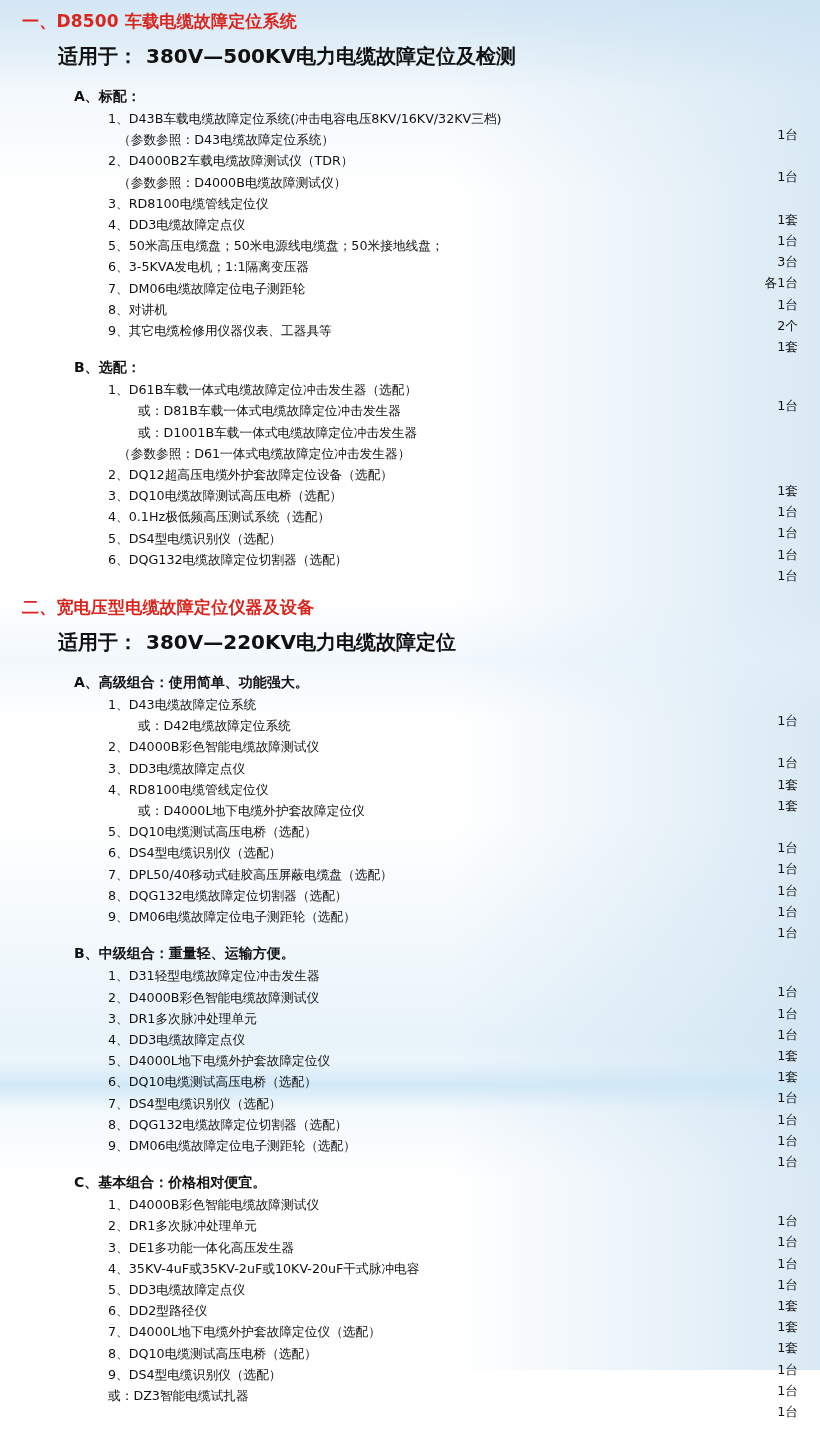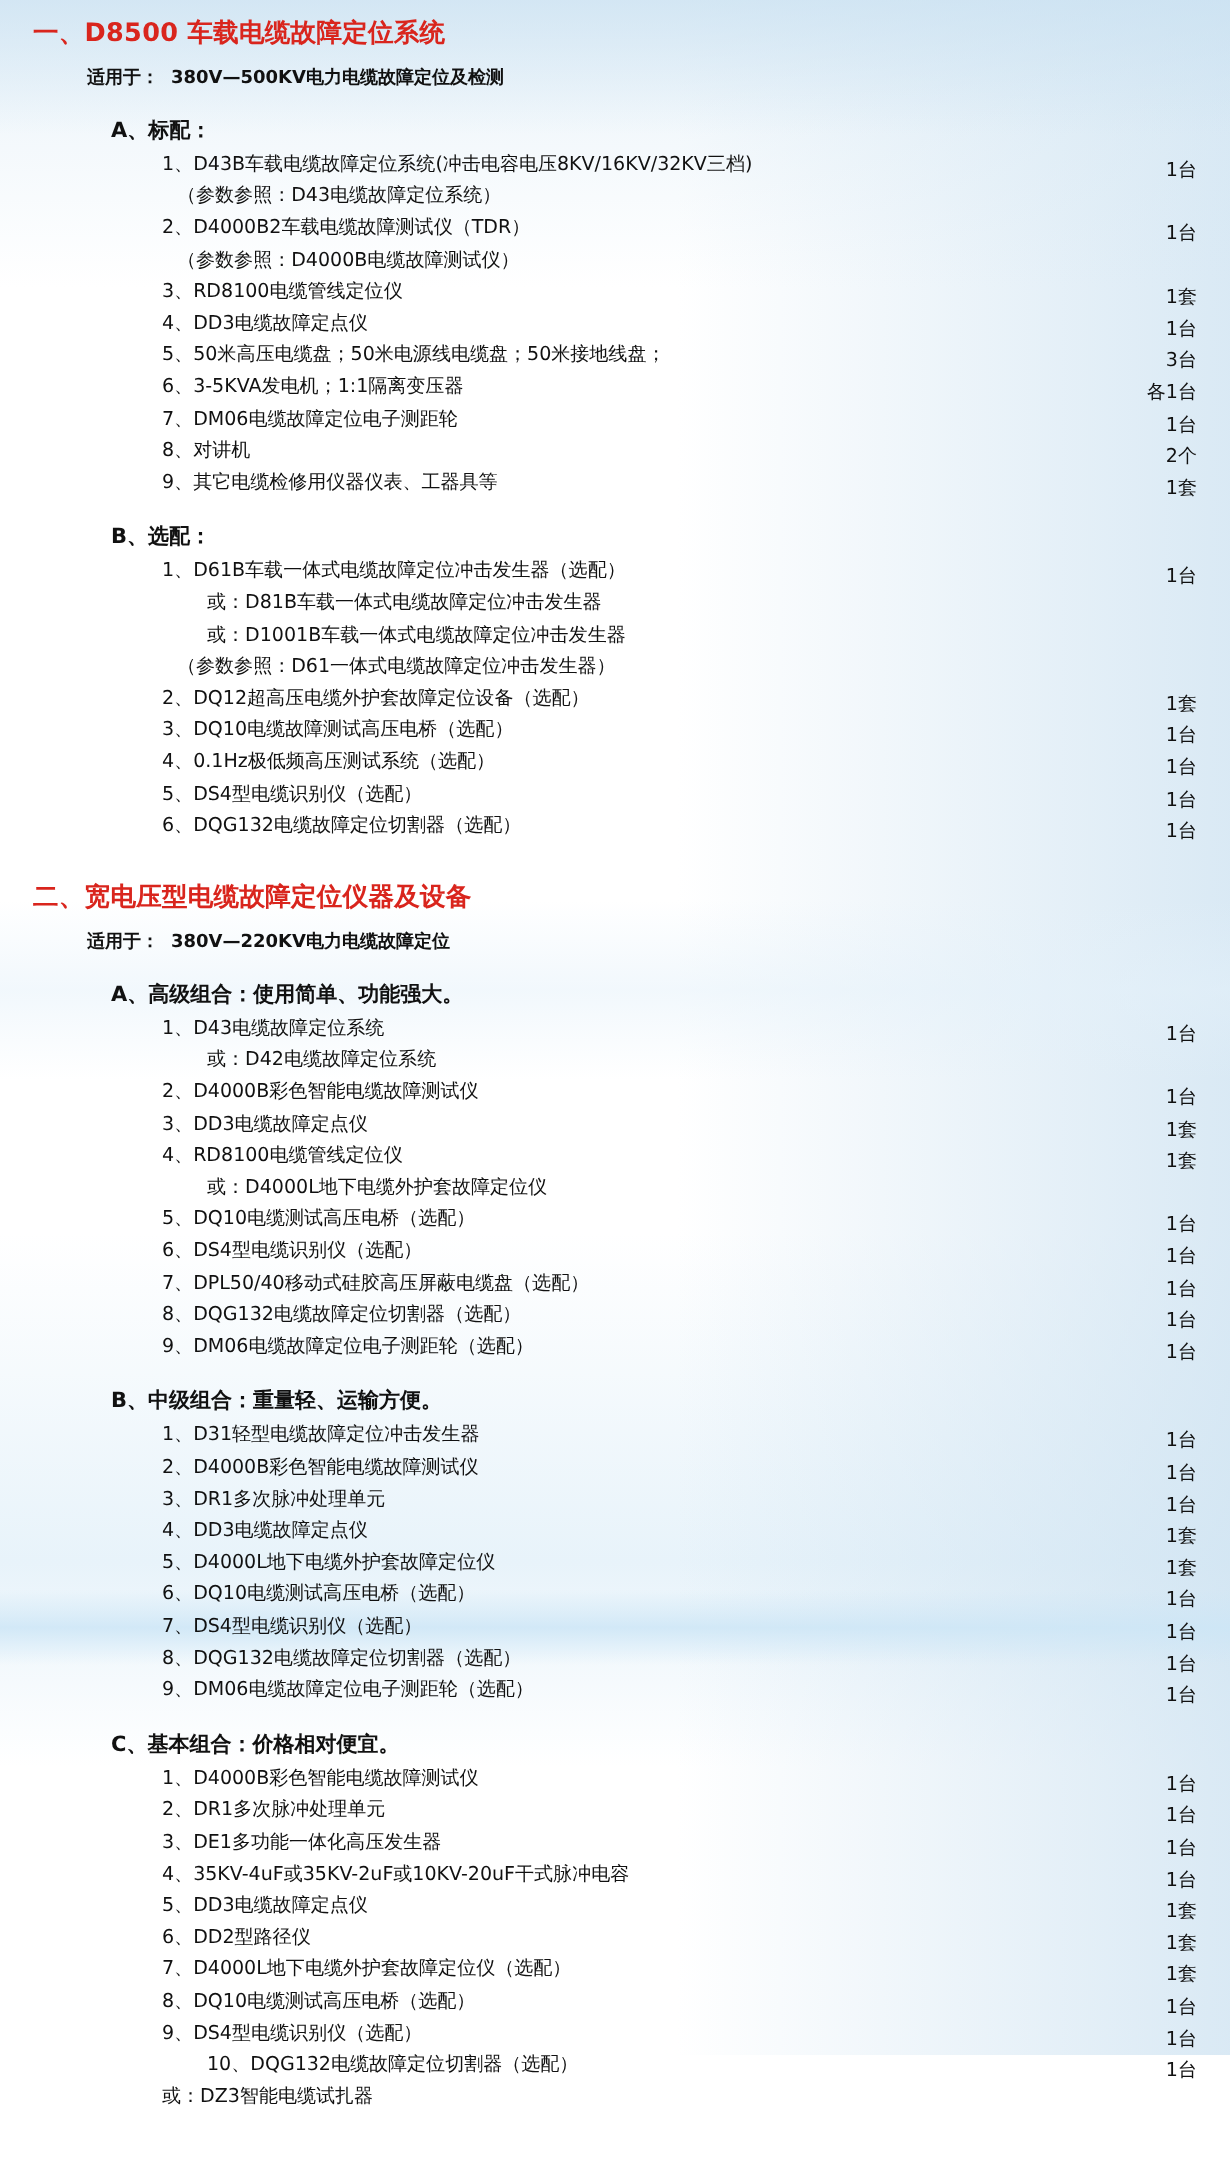--- a/index.html
+++ b/index.html
@@ -54,21 +54,21 @@
   h2.section-title {
     font-size: 17px;
     font-weight: bold;
     color: #d9251d;
     margin: 0 0 10px 0;
     padding: 0;
     letter-spacing: 0.2px;
   }
 
   .apply-line {
-    font-size: 12px;
+    font-size: 20px;
     font-weight: bold;
     color: #111;
     margin: 0 0 7px 0;
     padding-left: 36px;
   }
   .apply-line .label { margin-right: 8px; }
 
   .group-head {
     font-size: 14px;
     font-weight: bold;
@@ -86,21 +86,21 @@
     font-size: 12.7px;
     line-height: 21.2px;
     color: #111;
     position: relative;
     white-space: nowrap;
   }
   li.item .txt { display: inline-block; }
   li.item .qty {
     position: absolute;
     right: 0;
-    top: 4px;
+    top: 16px;
     font-size: 12.7px;
   }
   li.item.sub {
     padding-left: 30px;
   }
   li.item.note {
     padding-left: 10px;
   }
   .section {
     margin-bottom: 2px;
@@ -199,20 +199,20 @@
         <ul class="items">
           <li class="item"><span class="txt">1、D4000B彩色智能电缆故障测试仪</span><span class="qty">1台</span></li>
           <li class="item"><span class="txt">2、DR1多次脉冲处理单元</span><span class="qty">1台</span></li>
           <li class="item"><span class="txt">3、DE1多功能一体化高压发生器</span><span class="qty">1台</span></li>
           <li class="item"><span class="txt">4、35KV-4uF或35KV-2uF或10KV-20uF干式脉冲电容</span><span class="qty">1台</span></li>
           <li class="item"><span class="txt">5、DD3电缆故障定点仪</span><span class="qty">1套</span></li>
           <li class="item"><span class="txt">6、DD2型路径仪</span><span class="qty">1套</span></li>
           <li class="item"><span class="txt">7、D4000L地下电缆外护套故障定位仪（选配）</span><span class="qty">1套</span></li>
           <li class="item"><span class="txt">8、DQ10电缆测试高压电桥（选配）</span><span class="qty">1台</span></li>
           <li class="item"><span class="txt">9、DS4型电缆识别仪（选配）</span><span class="qty">1台</span></li>
-          <li class="item sub"><span class="txt">10、DQG132电缆故障定位切割器（选配）</span><span class="qty">1台</span></li>
+          <li class="item sub"><span class="qty">1台</span></li>
           <li class="item"><span class="txt">或：DZ3智能电缆试扎器</span><span class="qty"></span></li>
         </ul>
       </div>
     </div>
 
   </div>
 </div>
 
 </body></html>

